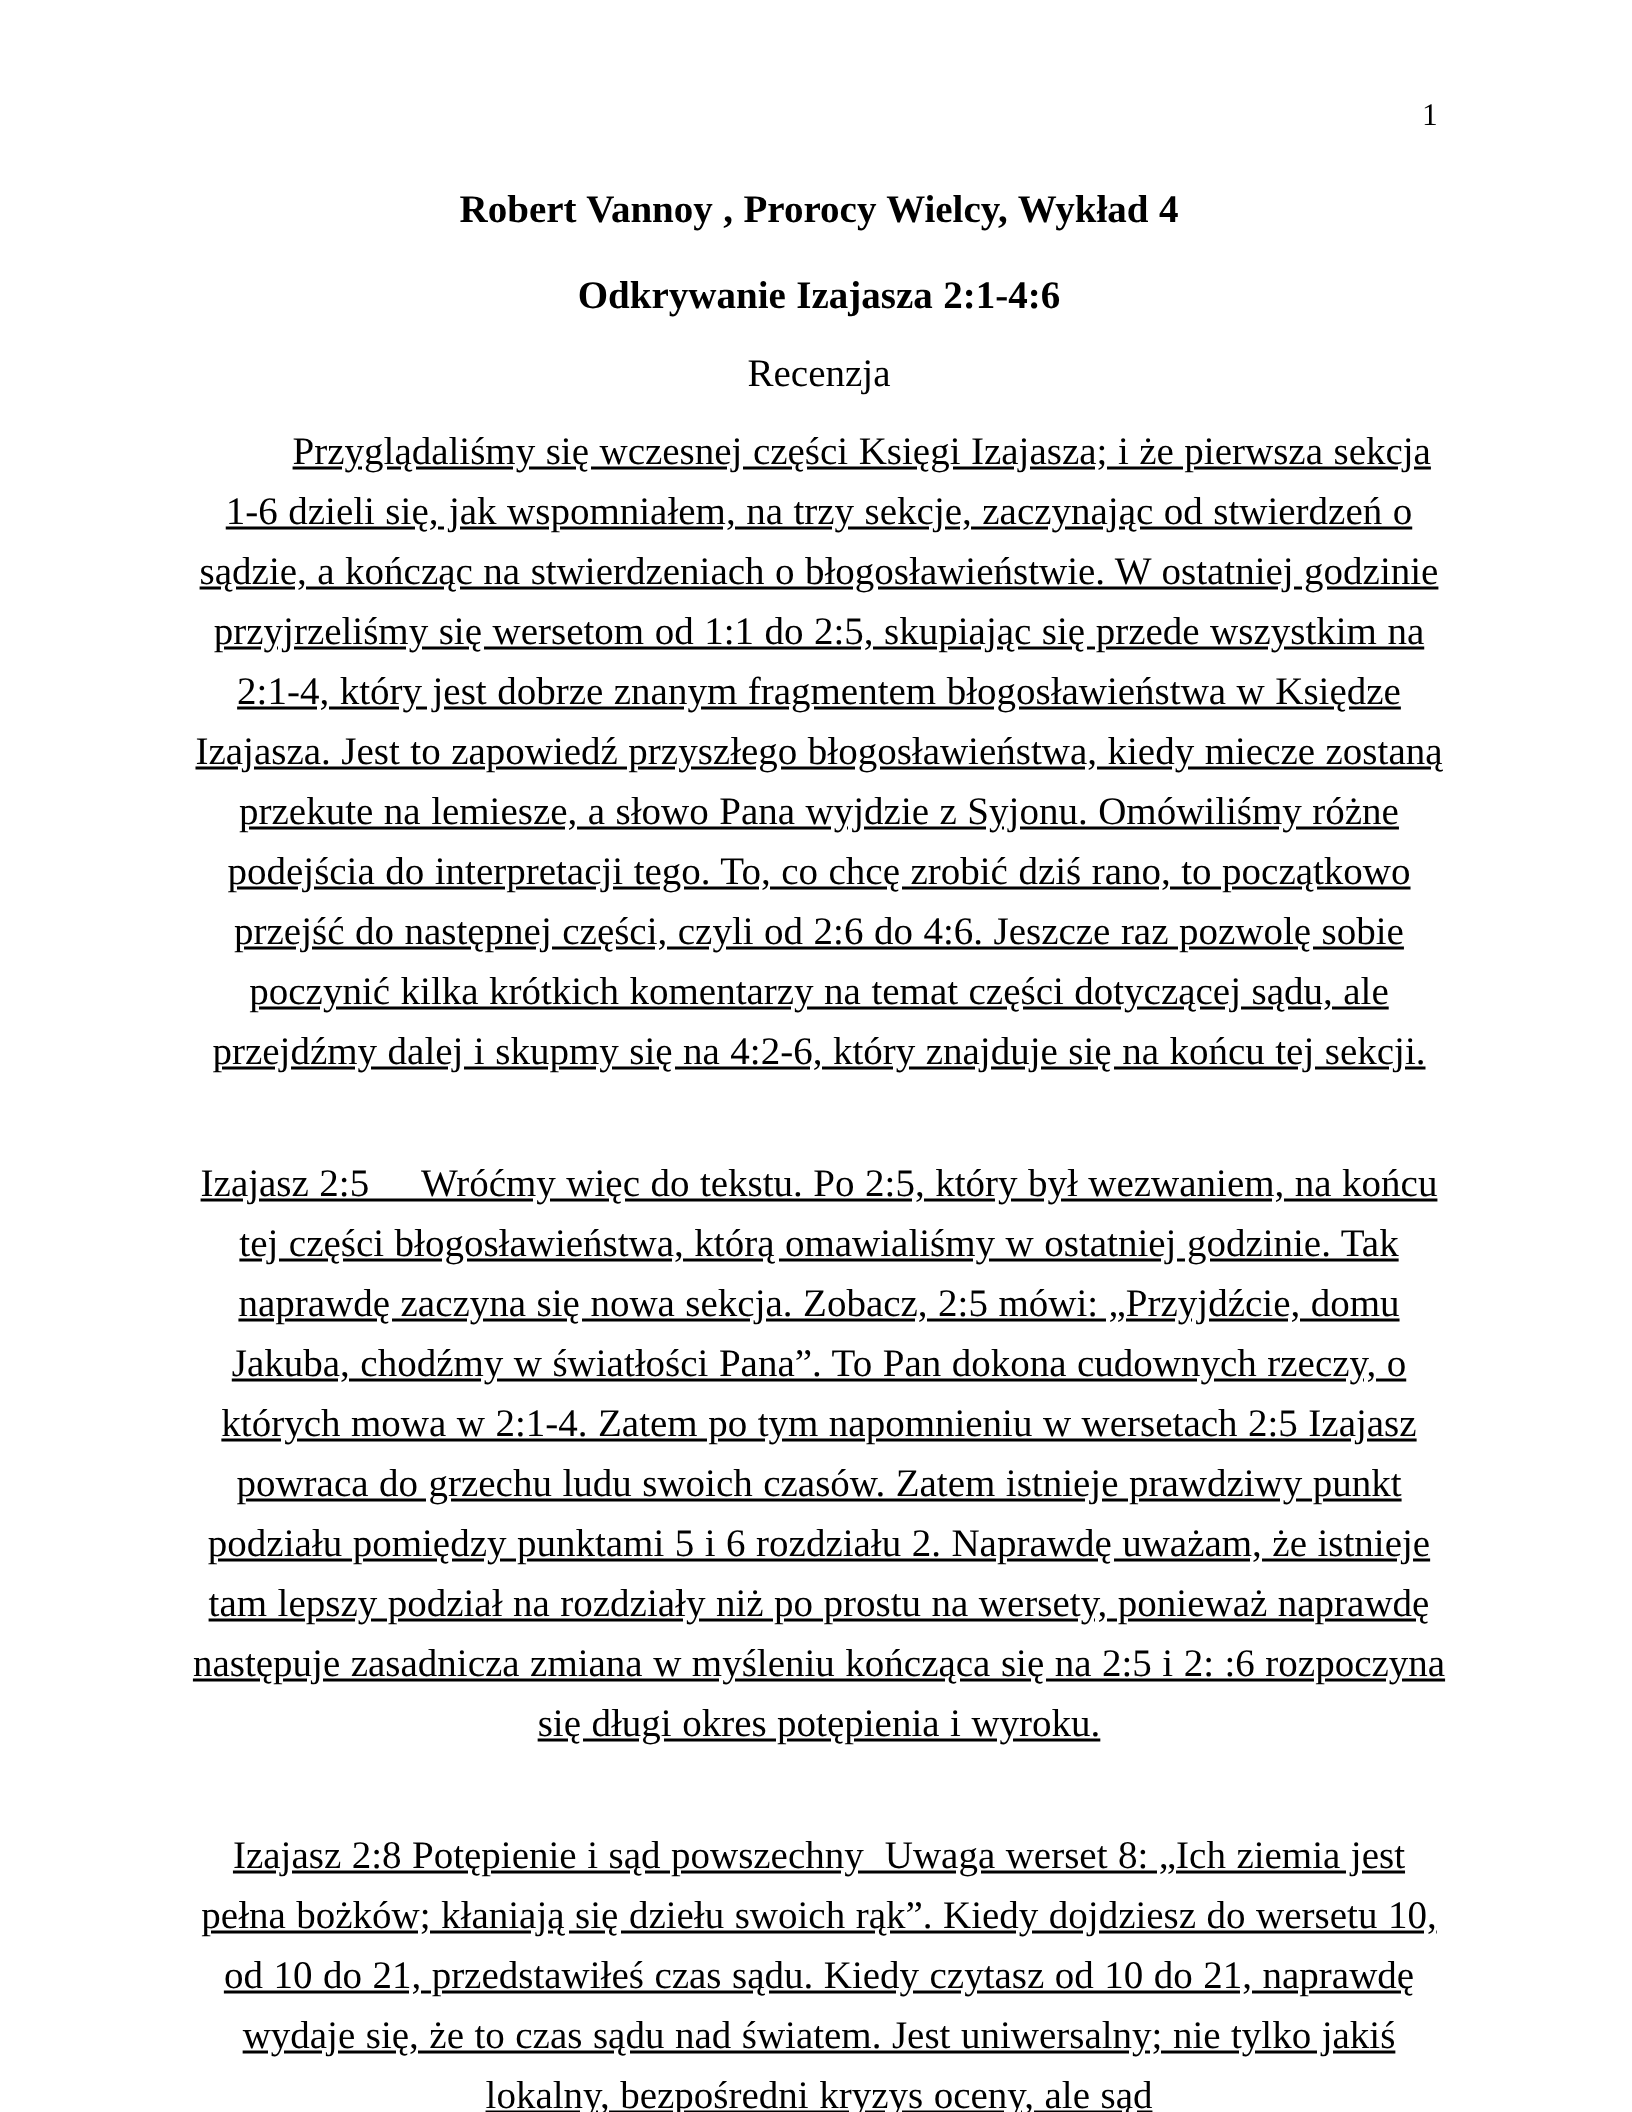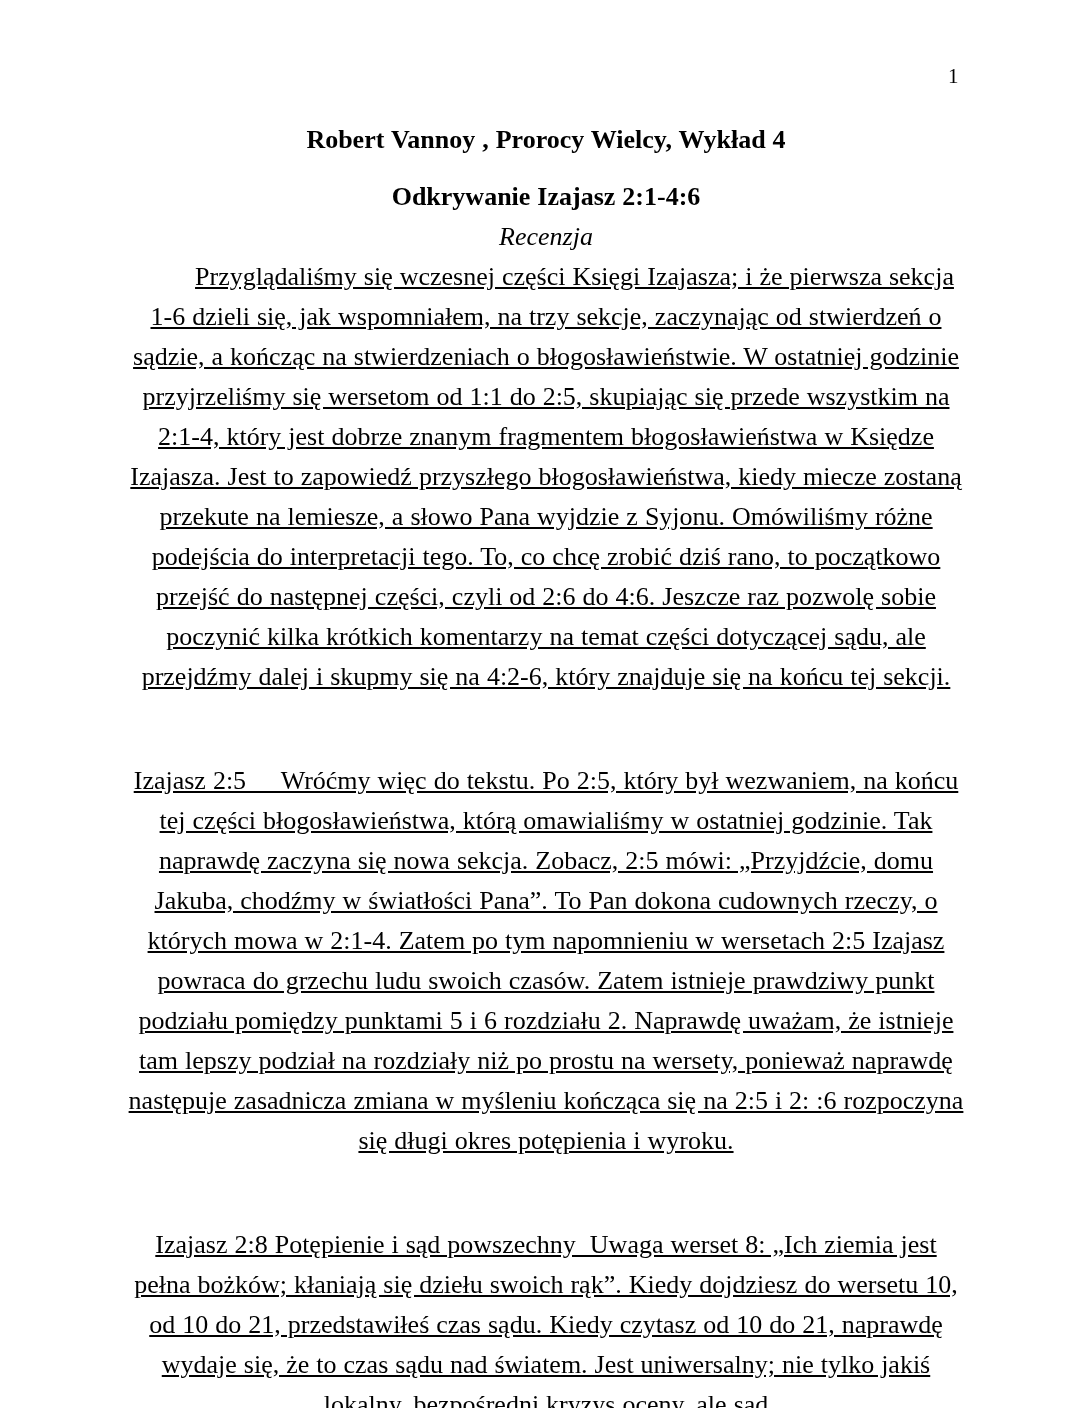--- a/index.html
+++ b/index.html
@@ -39,44 +39,43 @@
 }
 .doc-title {
   font-weight: bold;
   margin: 0 0 17px 0;
 }
 .doc-heading {
   font-weight: bold;
   margin: 0;
 }
 .doc-subheading {
-  margin: 0;
-  font-style: italic;
+  margin: 12px;
 }
 .para {
   margin: 0;
   text-decoration: underline;
 }
 .para-indent {
   text-indent: 57px;
 }
 .para-gap {
-  margin-top: 64px;
+  margin-top: 48px;
 }
 </style>
 </head>
 <body>
 
 <div class="page">
   <div class="page-number">1</div>
 
   <div class="content">
     <p class="doc-title">Robert Vannoy , Prorocy Wielcy, Wykład 4</p>
 
-    <p class="doc-heading">Odkrywanie Izajasz 2:1-4:6</p>
+    <p class="doc-heading">Odkrywanie Izajasza 2:1-4:6</p>
 
     <p class="doc-subheading">Recenzja</p>
 
     <p class="para para-indent">Przyglądaliśmy się wczesnej części Księgi Izajasza; i że pierwsza sekcja 1-6 dzieli się, jak wspomniałem, na trzy sekcje, zaczynając od stwierdzeń o sądzie, a kończąc na stwierdzeniach o błogosławieństwie. W ostatniej godzinie przyjrzeliśmy się wersetom od 1:1 do 2:5, skupiając się przede wszystkim na 2:1-4, który jest dobrze znanym fragmentem błogosławieństwa w Księdze Izajasza. Jest to zapowiedź przyszłego błogosławieństwa, kiedy miecze zostaną przekute na lemiesze, a słowo Pana wyjdzie z Syjonu. Omówiliśmy różne podejścia do interpretacji tego. To, co chcę zrobić dziś rano, to początkowo przejść do następnej części, czyli od 2:6 do 4:6. Jeszcze raz pozwolę sobie poczynić kilka krótkich komentarzy na temat części dotyczącej sądu, ale przejdźmy dalej i skupmy się na 4:2-6, który znajduje się na końcu tej sekcji.</p>
 
     <p class="para para-gap">Izajasz 2:5&nbsp;&nbsp;&nbsp;&nbsp; Wróćmy więc do tekstu. Po 2:5, który był wezwaniem, na końcu tej części błogosławieństwa, którą omawialiśmy w ostatniej godzinie. Tak naprawdę zaczyna się nowa sekcja. Zobacz, 2:5 mówi: „Przyjdźcie, domu Jakuba, chodźmy w światłości Pana”. To Pan dokona cudownych rzeczy, o których mowa w 2:1-4. Zatem po tym napomnieniu w wersetach 2:5 Izajasz powraca do grzechu ludu swoich czasów. Zatem istnieje prawdziwy punkt podziału pomiędzy punktami 5 i 6 rozdziału 2. Naprawdę uważam, że istnieje tam lepszy podział na rozdziały niż po prostu na wersety, ponieważ naprawdę następuje zasadnicza zmiana w myśleniu kończąca się na 2:5 i 2: :6 rozpoczyna się długi okres potępienia i wyroku.</p>
 
     <p class="para para-gap">Izajasz 2:8 Potępienie i sąd powszechny &nbsp;Uwaga werset 8: „Ich ziemia jest pełna bożków; kłaniają się dziełu swoich rąk”. Kiedy dojdziesz do wersetu 10, od 10 do 21, przedstawiłeś czas sądu. Kiedy czytasz od 10 do 21, naprawdę wydaje się, że to czas sądu nad światem. Jest uniwersalny; nie tylko jakiś lokalny, bezpośredni kryzys oceny, ale sąd</p>
   </div>
 </div>

